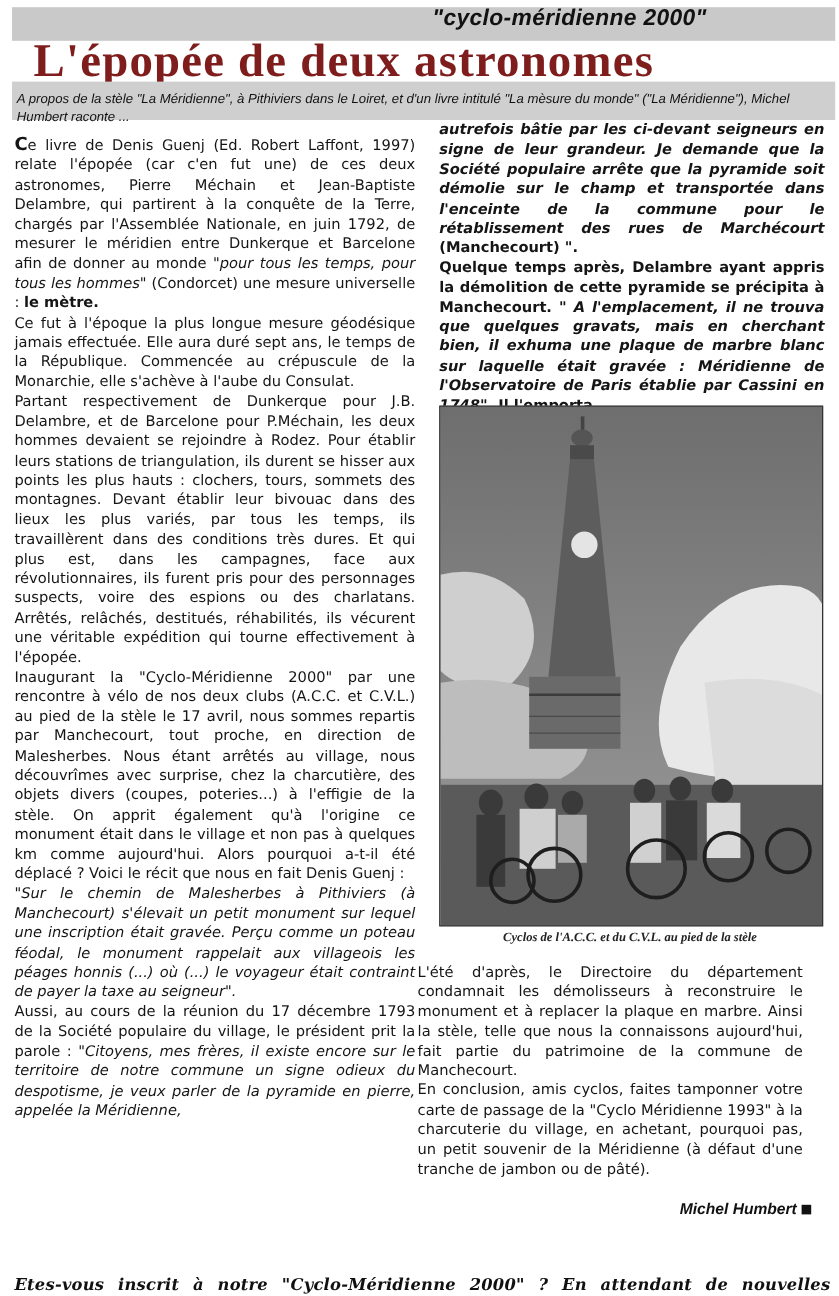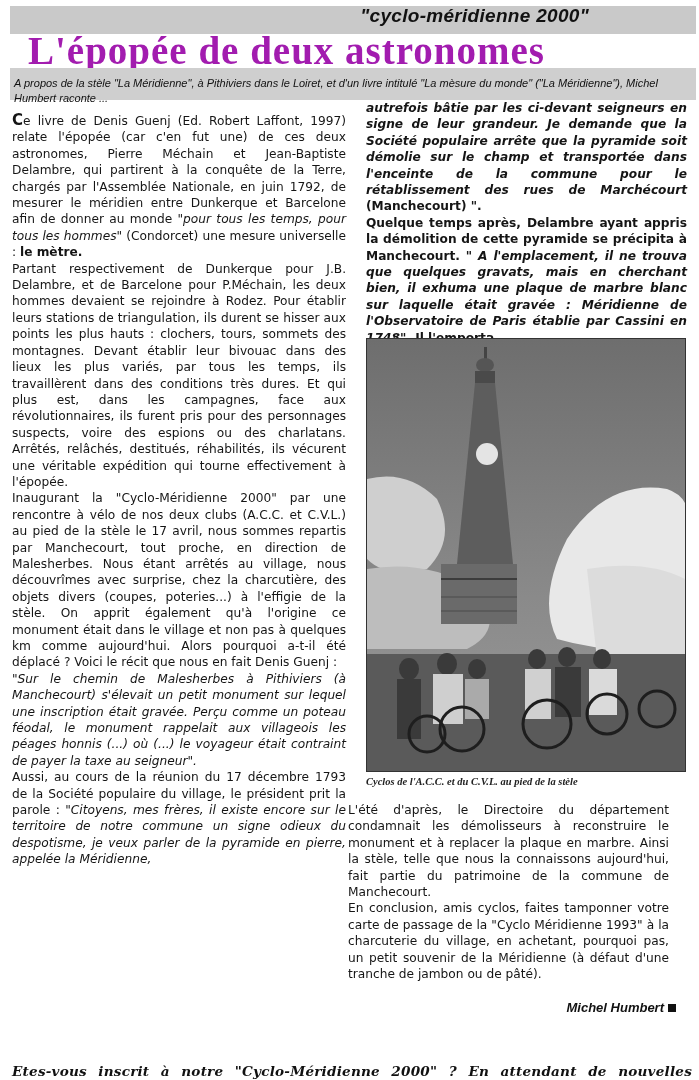--- a/index.html
+++ b/index.html
@@ -13,21 +13,21 @@
       background: #c9c9c9;
     }
     .kicker {
       position: absolute; right: 110px; top: 5px;
       font-family: "Liberation Sans", sans-serif; font-style: italic; font-weight: bold;
       font-size: 19px; color: #111; letter-spacing: 0.3px;
     }
     .title {
       position: absolute; left: 28px; top: 28px; width: 660px;
       font-family: "Liberation Serif", serif; font-weight: bold;
-      font-size: 39px; letter-spacing: 1px; color: #a21caf; white-space: nowrap;
+      font-size: 39px; letter-spacing: 1px; color: #7f1d1d; white-space: nowrap;
     }
     .standfirst-band {
       position: absolute; left: 10px; top: 68px; width: 686px; height: 32px;
       background: #cfcfcf;
     }
     .standfirst {
       position: absolute; left: 14px; top: 76px; width: 680px;
       font-family: "Liberation Sans", sans-serif; font-style: italic;
       font-size: 11px; line-height: 15px; color: #111;
     }
@@ -40,21 +40,21 @@
     .col-right-top { left: 366px; top: 100px; width: 321px; font-weight: bold; }
     .col-right-bottom { left: 348px; top: 802px; width: 321px; }
     .it { font-style: italic; }
     .b { font-weight: bold; }
     .dropcap { font-weight: bold; font-size: 15px; }
     .photo {
       position: absolute; left: 366px; top: 338px; width: 318px; height: 432px;
       background: #888; overflow: hidden; border: 1px solid #333;
     }
     .caption {
-      position: absolute; left: 366px; top: 776px; width: 318px; text-align: left;
+      position: absolute; left: 366px; top: 776px; width: 318px; text-align: center;
       font-family: "Liberation Serif", serif; font-style: italic; font-weight: bold;
       font-size: 10.5px; color: #222;
     }
     .signature {
       position: absolute; right: 23px; top: 1000px;
       font-family: "Liberation Sans", sans-serif; font-style: italic; font-weight: bold;
       font-size: 13px; color: #111;
     }
     .signature .sq { display: inline-block; width: 8px; height: 8px; background: #111; margin-left: 4px; vertical-align: 0; }
     .footer {
@@ -70,20 +70,21 @@
 
 <div class="kicker-band"></div>
 <div class="kicker">"cyclo-méridienne 2000"</div>
 <div class="title">L'épopée de deux astronomes</div>
 
 <div class="standfirst-band"></div>
 <div class="standfirst">A propos de la stèle "La Méridienne", à Pithiviers dans le Loiret, et d'un livre intitulé "La mèsure du monde" ("La Méridienne"), Michel Humbert raconte ...</div>
 
 <div class="col col-left">
   <p><span class="dropcap">C</span><span>e livre de Denis Guenj (Ed. Robert Laffont, 1997) relate l'épopée (car c'en fut une) de ces deux astronomes, Pierre Méchain et Jean-Baptiste Delambre, qui partirent à la conquête de la Terre, chargés par l'Assemblée Nationale, en juin 1792, de mesurer le méridien entre Dunkerque et Barcelone afin de donner au monde </span><span class="it">"pour tous les temps, pour tous les hommes"</span><span> (Condorcet) une mesure universelle : </span><span class="b">le mètre.</span></p>
+  <p>Ce fut à l'époque la plus longue mesure géodésique jamais effectuée. Elle aura duré sept ans, le temps de la République. Commencée au crépuscule de la Monarchie, elle s'achève à l'aube du Consulat.</p>
   <p>Partant respectivement de Dunkerque pour J.B. Delambre, et de Barcelone pour P.Méchain, les deux hommes devaient se rejoindre à Rodez. Pour établir leurs stations de triangulation, ils durent se hisser aux points les plus hauts : clochers, tours, sommets des montagnes. Devant établir leur bivouac dans des lieux les plus variés, par tous les temps, ils travaillèrent dans des conditions très dures. Et qui plus est, dans les campagnes, face aux révolutionnaires, ils furent pris pour des personnages suspects, voire des espions ou des charlatans. Arrêtés, relâchés, destitués, réhabilités, ils vécurent une véritable expédition qui tourne effectivement à l'épopée.</p>
   <p>Inaugurant la "Cyclo-Méridienne 2000" par une rencontre à vélo de nos deux clubs (A.C.C. et C.V.L.) au pied de la stèle le 17 avril, nous sommes repartis par Manchecourt, tout proche, en direction de Malesherbes. Nous étant arrêtés au village, nous découvrîmes avec surprise, chez la charcutière, des objets divers (coupes, poteries...) à l'effigie de la stèle. On apprit également qu'à l'origine ce monument était dans le village et non pas à quelques km comme aujourd'hui. Alors pourquoi a-t-il été déplacé ?  Voici le récit que nous en fait Denis Guenj :</p>
   <p class="it">"Sur le chemin de Malesherbes à Pithiviers (à Manchecourt) s'élevait un petit monument sur lequel une inscription était gravée. Perçu comme un poteau féodal, le monument rappelait aux villageois les péages honnis (...) où (...) le voyageur était contraint de payer la taxe au seigneur".</p>
   <p><span>Aussi, au cours de la réunion du 17 décembre 1793 de la Société populaire du village, le président prit la parole : </span><span class="it">"Citoyens, mes frères, il existe encore sur le territoire de notre commune un signe odieux du despotisme, je veux parler de la pyramide en pierre, appelée la Méridienne,</span></p>
 </div>
 
 <div class="col col-right-top">
   <p><span class="it">autrefois bâtie par les ci-devant seigneurs en signe de leur grandeur. Je demande que la Société populaire arrête que la pyramide soit démolie sur le champ et transportée dans l'enceinte de la commune pour le rétablissement des rues de Marchécourt</span><span> (Manchecourt) ".</span></p>
   <p><span>Quelque temps après, Delambre ayant appris la démolition de cette pyramide se précipita à Manchecourt. </span><span class="it">" A l'emplacement, il ne trouva que quelques gravats, mais en cherchant bien, il exhuma une plaque de marbre blanc sur laquelle était gravée : Méridienne de l'Observatoire de Paris établie par Cassini en 1748"</span><span>. Il l'emporta.</span></p>
 </div>

